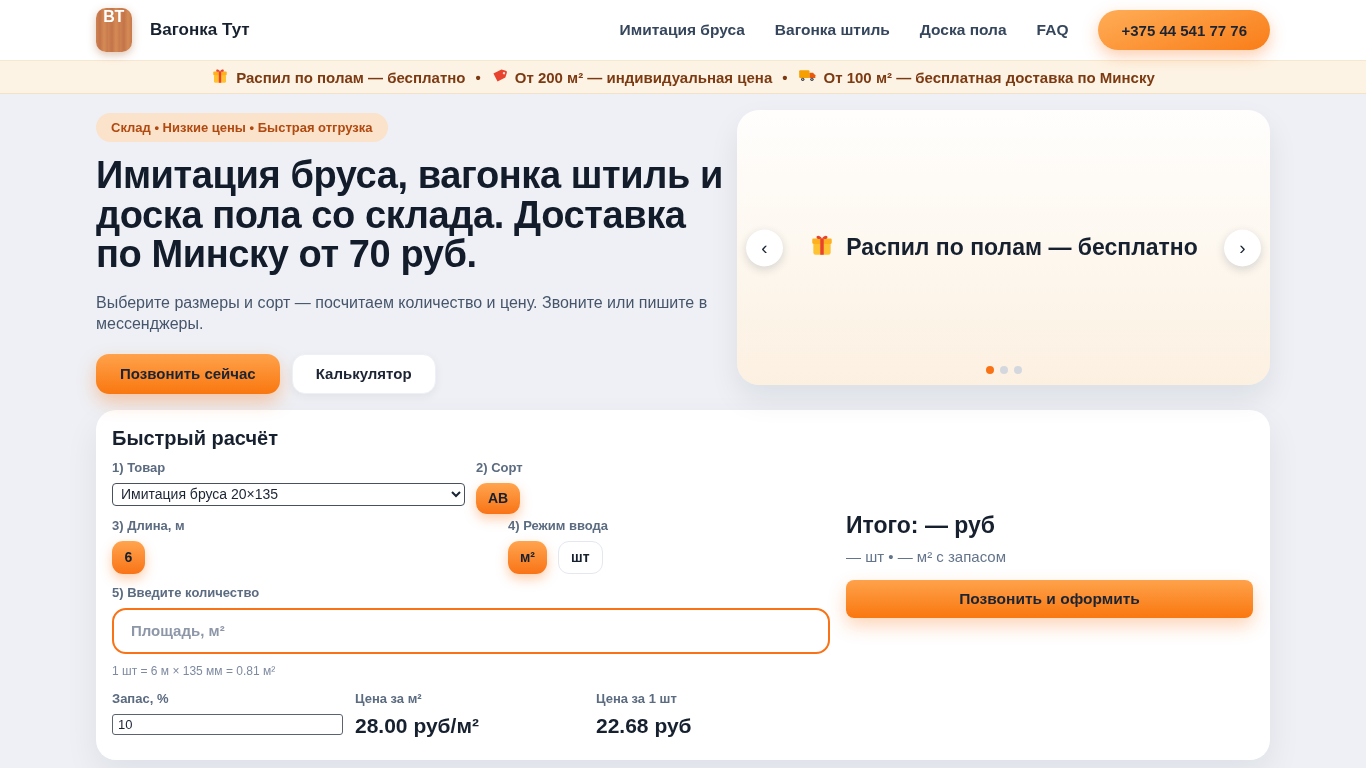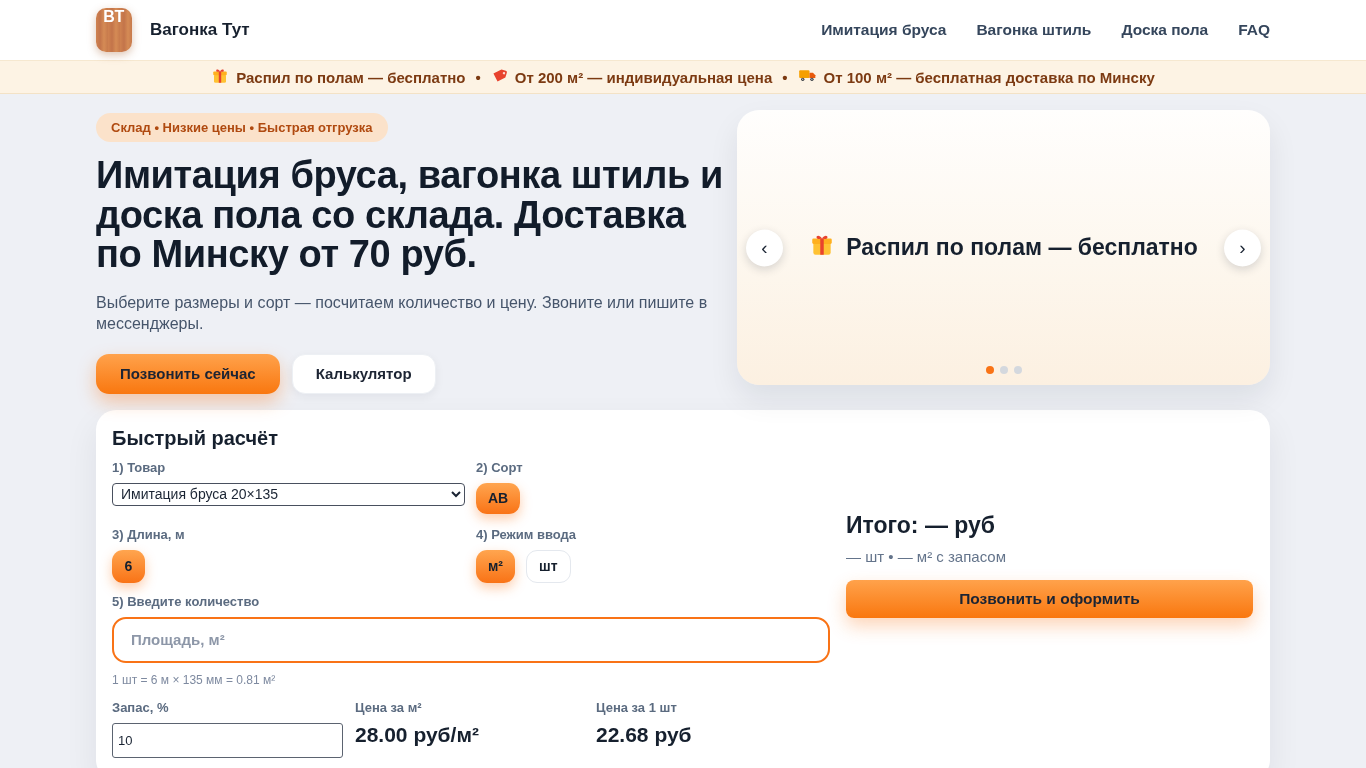--- a/index.html
+++ b/index.html
@@ -103,21 +103,21 @@
     background:var(--card_bg);border-radius:20px;margin-top:16px;
     padding:17px 17px 22px 16px;
     box-shadow:0 14px 34px rgba(15,23,42,.07);
   }
   .calc h2{margin:0;font-size:20px;font-weight:800;color:#16202e;}
   .calc-body{display:flex;align-items:flex-start;}
   .calc-form{width:718px;flex:0 0 718px;}
   label{display:block;font-size:13px;font-weight:700;color:var(--slate);margin-bottom:8px;}
   .grid2{display:grid;grid-template-columns:364px 1fr;}
   .grid3{display:grid;grid-template-columns:243px 241px 1fr;}
-  .mt10{margin-top:10px;} .mt20{margin-top:13px;} .mt11{margin-top:11px;} .mt13{margin-top:13px;}
+  .mt10{margin-top:10px;} .mt20{margin-top:4px;gap:32px;} .mt11{margin-top:11px;} .mt13{margin-top:13px;}
   select{
     width:353px;height:23px;border:1px solid #49505e;border-radius:4px;background:#fff;
     font-family:inherit;font-size:14px;color:#1a2433;padding:0 4px;cursor:pointer;
   }
   .chip{
     height:33px;min-width:33px;padding:0 12px;border-radius:11px;cursor:pointer;
     background:#fff;border:1px solid #e4e8ee;color:#16202e;
     font-weight:800;font-size:14px;font-family:inherit;
   }
   .chip-active{
@@ -126,21 +126,21 @@
   }
   .chip-row{display:flex;gap:11px;}
   .chip.grade{height:31px;}
   .qty-input{
     width:100%;height:46px;border:2px solid var(--accent);border-radius:14px;
     padding:0 17px;font-size:15px;font-family:inherit;color:#1a2433;outline:none;background:#fff;font-weight:bold;
   }
   .qty-input::placeholder{color:#8d97a8;}
   .hint{margin-top:10px;font-size:12px;color:#7e8aa0;}
   .reserve-input{
-    width:231px;height:35px;border:1px solid #5b6370;border-radius:3px;
+    width:231px;height:21px;border:1px solid #5b6370;border-radius:3px;
     font-size:13px;font-family:inherit;color:#1a2433;padding:0 5px;background:#fff;
   }
   .price{font-size:21px;font-weight:800;color:#16202e;margin-top:1px;}
 
   .calc-summary{flex:1;margin-left:16px;margin-top:62px;}
   .total{font-size:23px;font-weight:800;color:#16202e;}
   .total-sub{margin-top:9px;font-size:15px;color:var(--muted);}
   .btn-cta{
     margin-top:15px;width:100%;height:38px;border:none;border-radius:8px;cursor:pointer;
     background:linear-gradient(180deg,#ffa24b 0%,#f9770f 100%);
@@ -157,20 +157,21 @@
       <div class="logo">
         <span>ВТ</span>
       </div>
       <span class="brand-name">Вагонка Тут</span>
     </div>
     <nav>
       <a>Имитация бруса</a>
       <a>Вагонка штиль</a>
       <a>Доска пола</a>
       <a>FAQ</a>
+      <button class="phone-btn">+375 44 541 77 76</button>
     </nav>
   </div>
 </header>
 
 <div class="promo">
   <span class="promo-item">
     <span><svg width="18" height="18" viewBox="0 0 24 24">
           <rect x="4" y="9.5" width="16" height="11.5" rx="2" fill="#ffc233"></rect>
           <rect x="3" y="6" width="18" height="5" rx="1.2" fill="#ffb01f"></rect>
           <rect x="10.4" y="6" width="3.2" height="15" fill="#e8432e"></rect>

